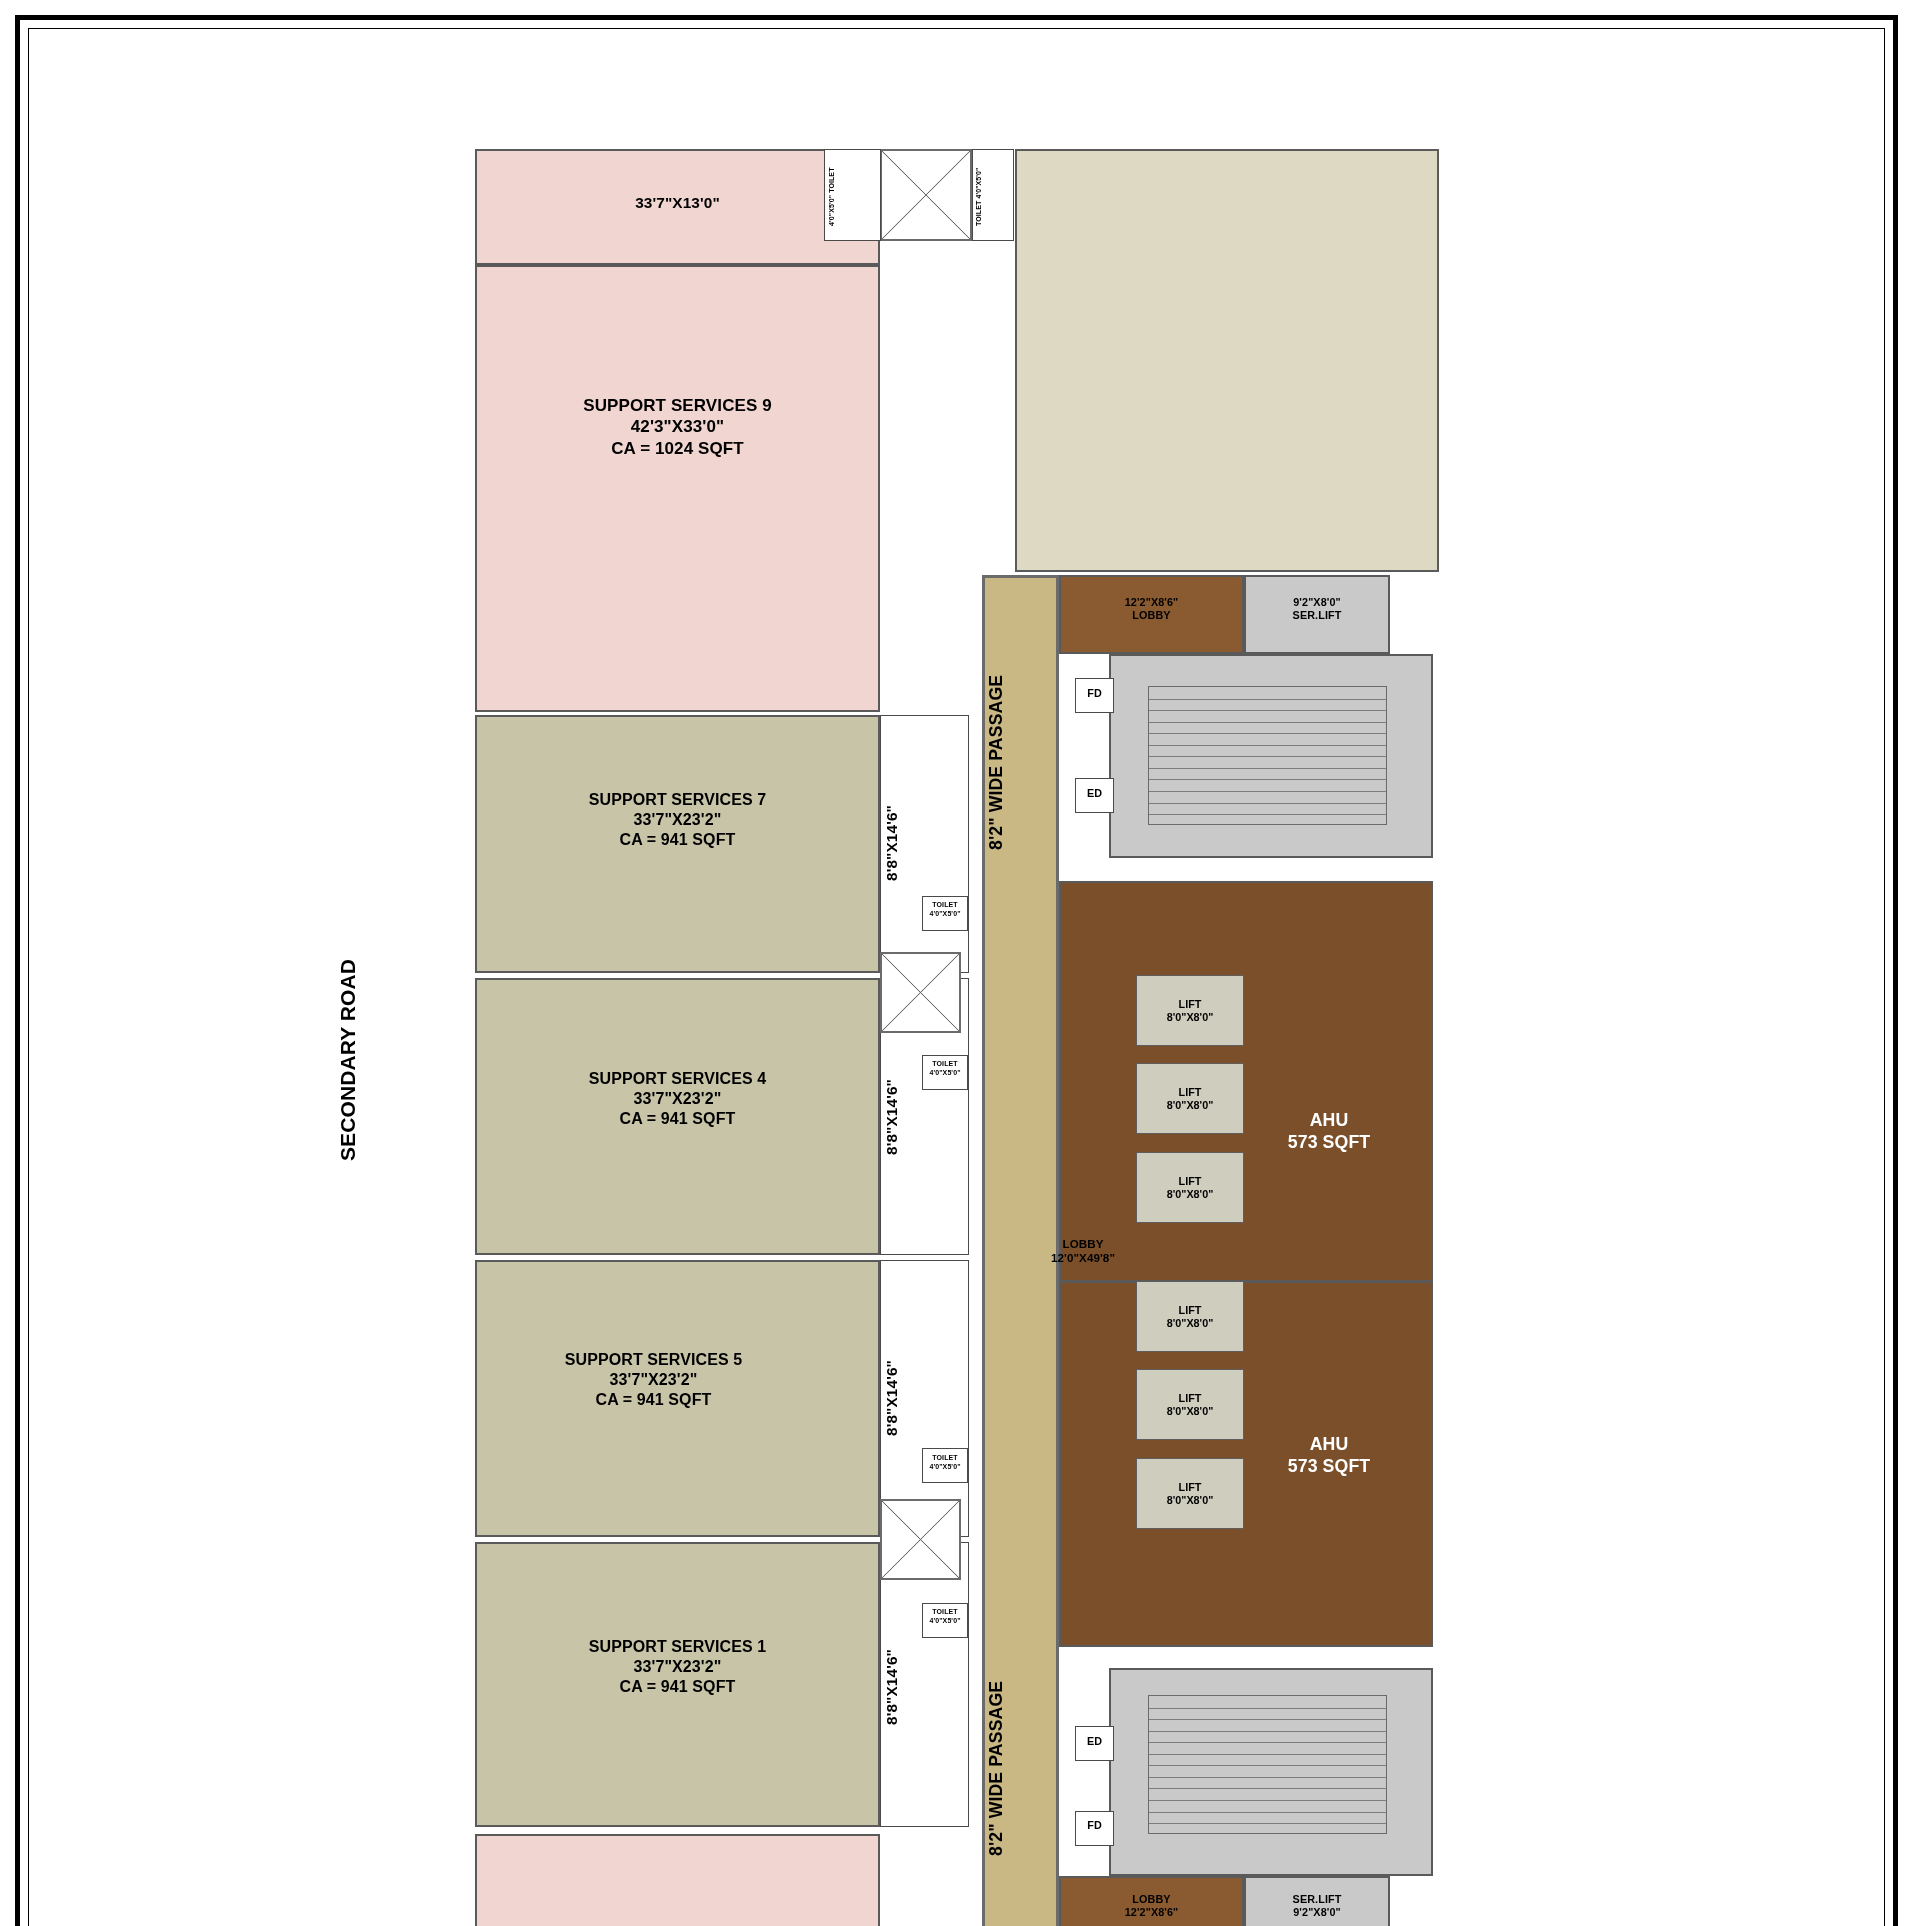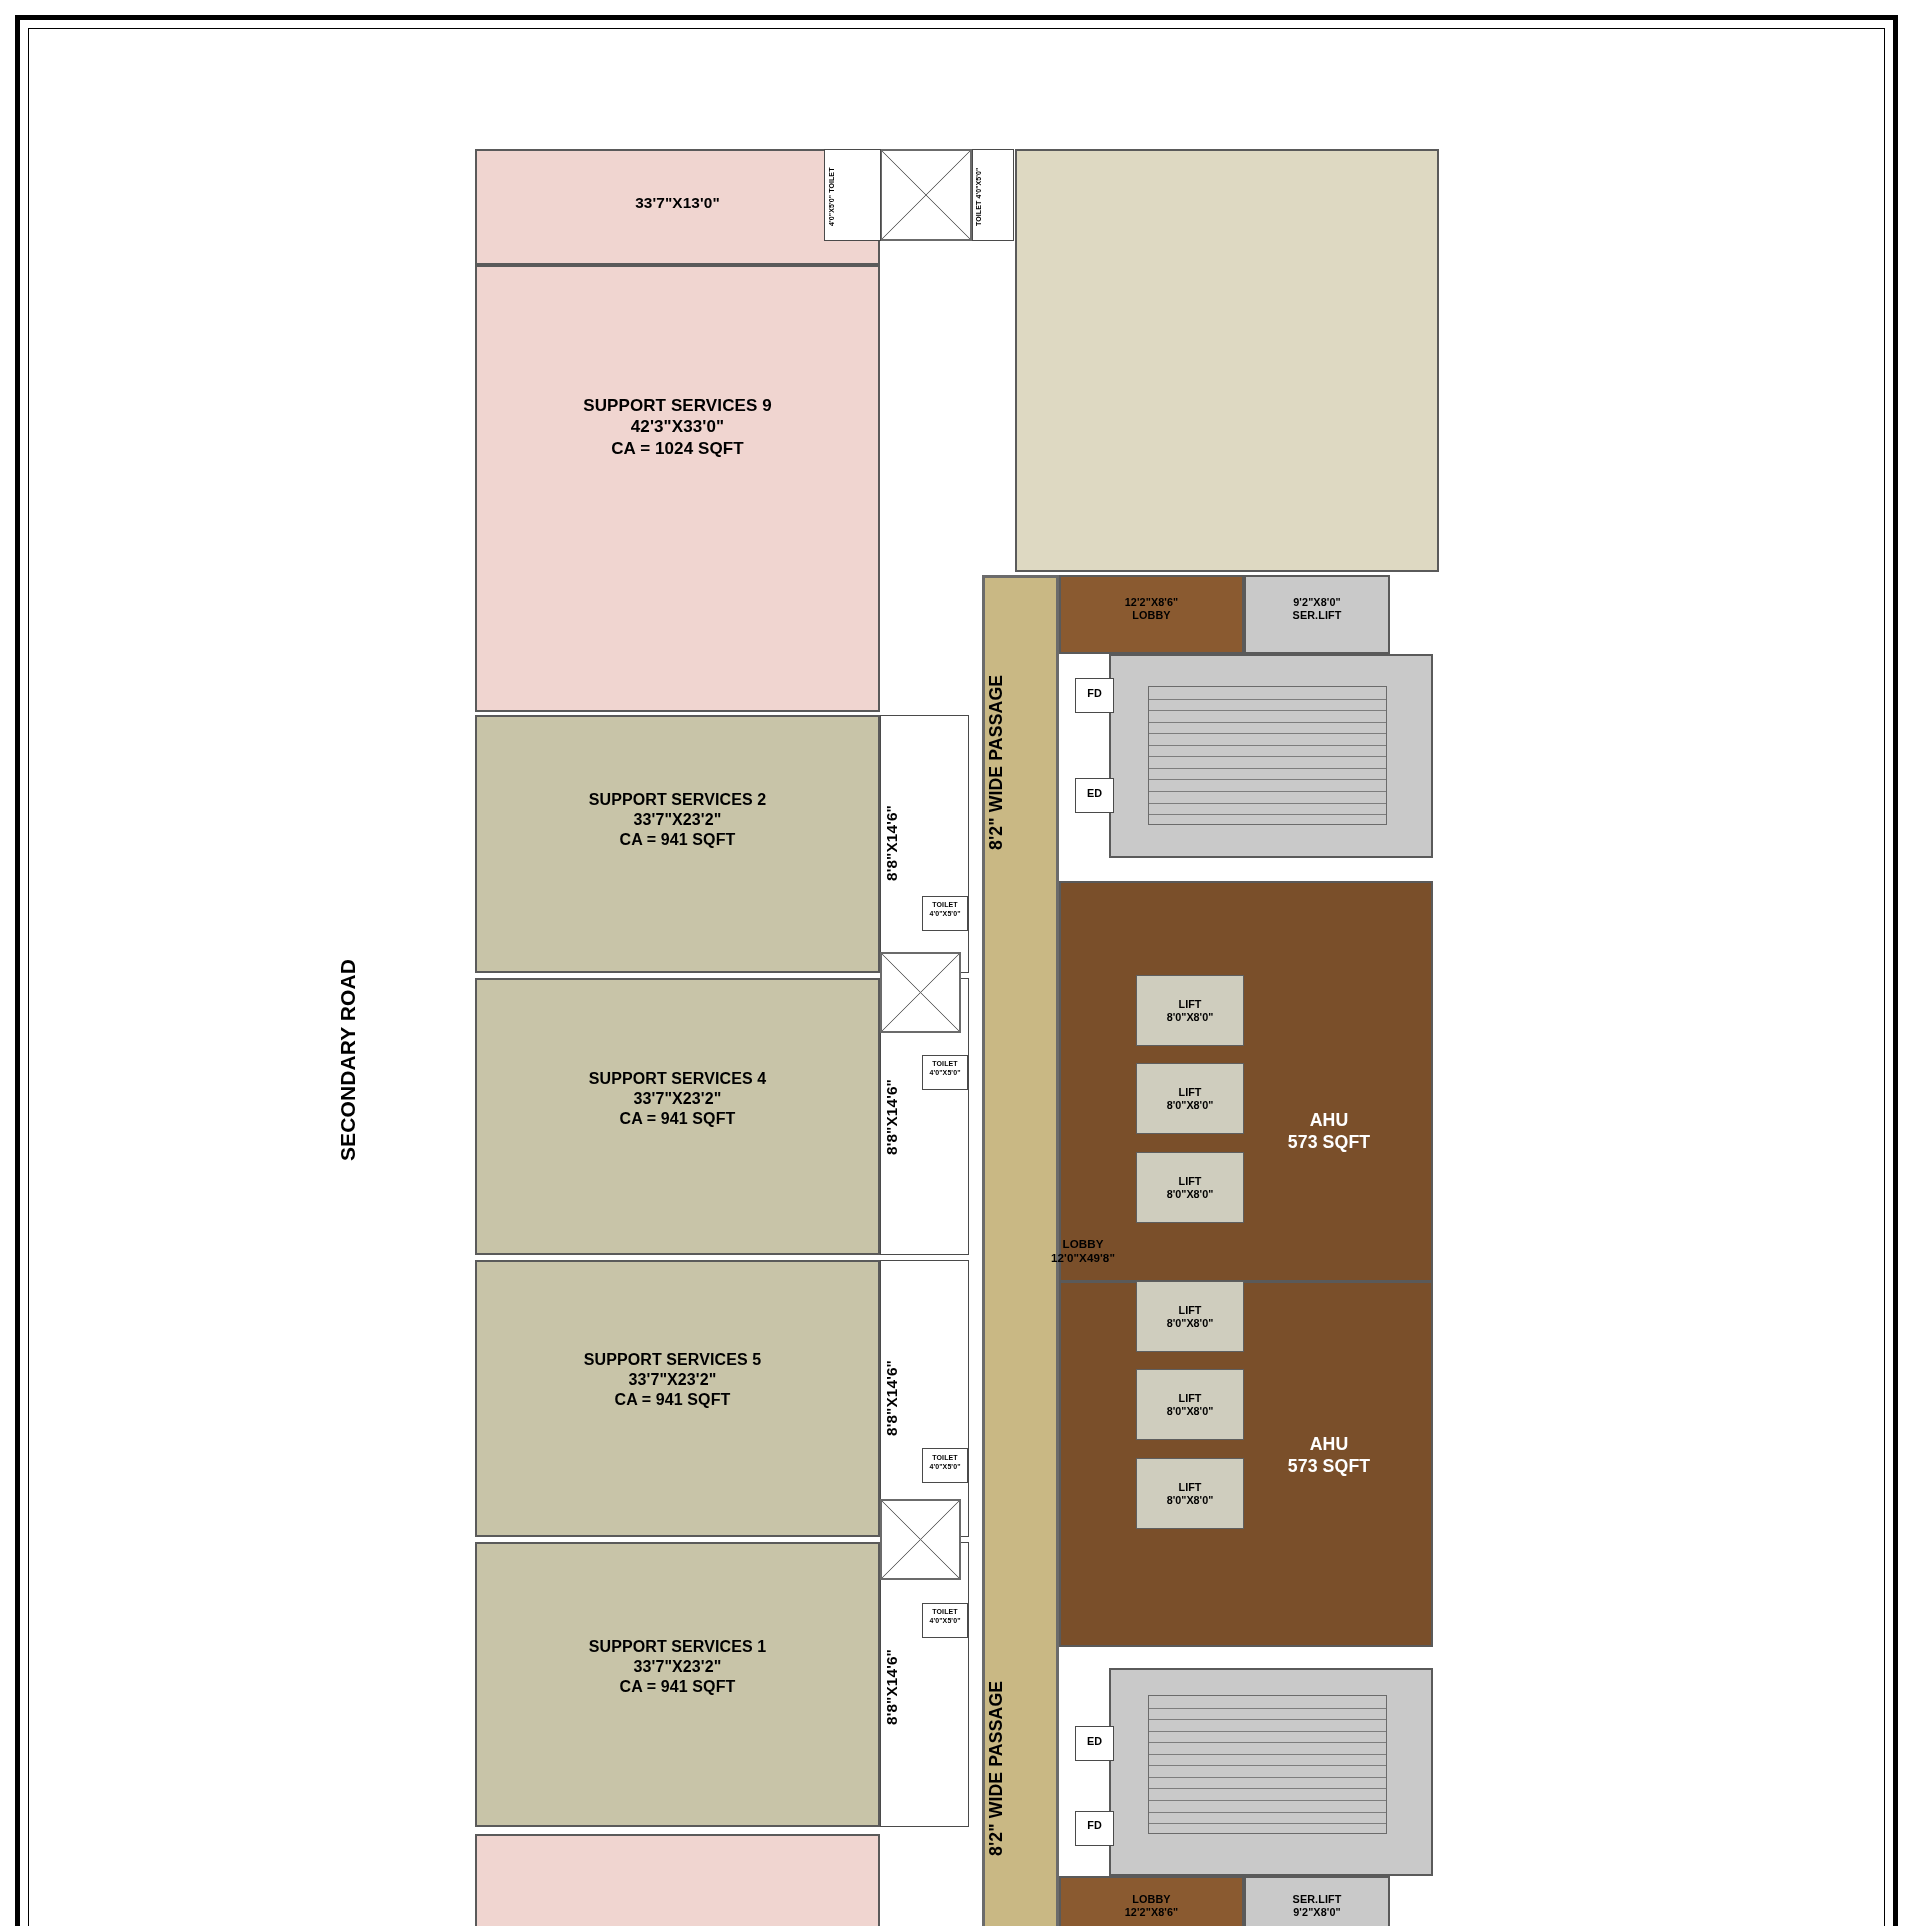--- a/index.html
+++ b/index.html
@@ -68,34 +68,34 @@
 
     <div class="room pink hatch-grid b2" style="left:475px;top:265px;width:405px;height:447px;"></div>
     <div class="lbl" style="left:475px;top:395px;width:405px;font-size:17px;">
       <div>SUPPORT SERVICES 9</div>
       <div>42'3"X33'0"</div>
       <div>CA = 1024 SQFT</div>
     </div>
 
     <div class="room olive hatch-grid b2" style="left:475px;top:715px;width:405px;height:258px;"></div>
     <div class="lbl" style="left:475px;top:790px;width:405px;font-size:16px;">
-      <div>SUPPORT SERVICES 2</div>
+      <div>SUPPORT SERVICES 7</div>
       <div>33'7"X23'2"</div>
       <div>CA = 941 SQFT</div>
     </div>
 
     <div class="room olive hatch-grid b2" style="left:475px;top:978px;width:405px;height:277px;"></div>
     <div class="lbl" style="left:475px;top:1069px;width:405px;font-size:16px;">
       <div>SUPPORT SERVICES 4</div>
       <div>33'7"X23'2"</div>
       <div>CA = 941 SQFT</div>
     </div>
 
     <div class="room olive hatch-grid b2" style="left:475px;top:1260px;width:405px;height:277px;"></div>
-    <div class="lbl" style="left:494px;top:1350px;width:357px;font-size:16px;">
+    <div class="lbl" style="left:475px;top:1350px;width:357px;font-size:16px;">
       <div>SUPPORT SERVICES 5</div>
       <div>33'7"X23'2"</div>
       <div>CA = 941 SQFT</div>
     </div>
 
     <div class="room olive hatch-grid b2" style="left:475px;top:1542px;width:405px;height:285px;"></div>
     <div class="lbl" style="left:475px;top:1637px;width:405px;font-size:16px;">
       <div>SUPPORT SERVICES 1</div>
       <div>33'7"X23'2"</div>
       <div>CA = 941 SQFT</div>

